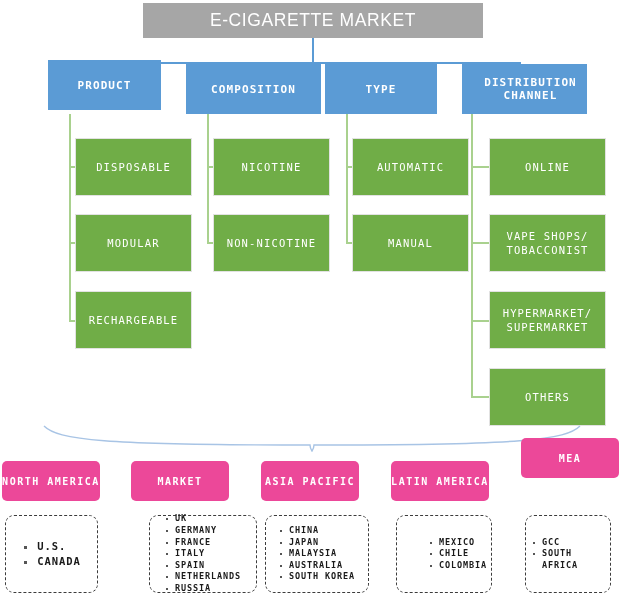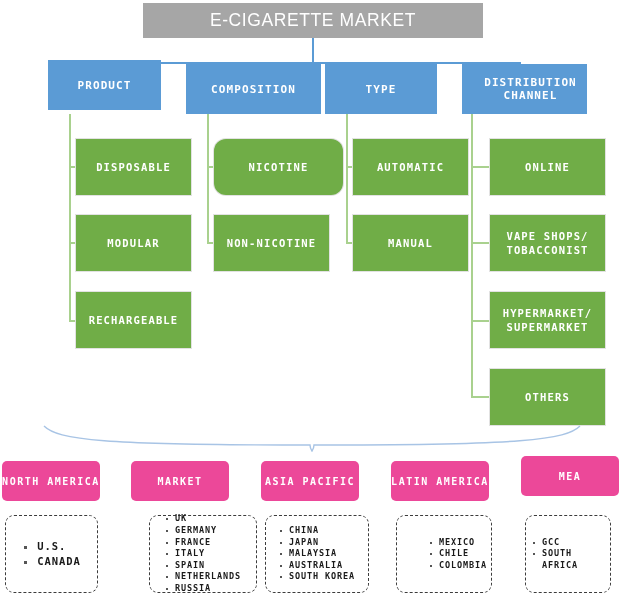--- a/index.html
+++ b/index.html
@@ -35,21 +35,21 @@
   
   .gx{position:absolute;background:#a9d18e;}
 
   
   .leaf-box{
     position:absolute;height:56px;background:#70ad47;
     display:flex;align-items:center;justify-content:center;text-align:center;
     box-shadow:0 0 0 1px #e2e2e2;
   }
   .leaf-box span{
-    color:#ffffff;font-size:10.5px;font-weight:700;letter-spacing:1.15px;
+    color:#ffffff;font-size:10.5px;font-weight:400;letter-spacing:1.15px;
     line-height:14px;font-family:"DejaVu Sans Mono",monospace;
   }
 
   
   .brace{position:absolute;left:42px;top:424px;width:540px;height:28px;}
 
   
   .reg-box{
     position:absolute;height:40px;background:#ec4899;border-radius:5px;
     display:flex;align-items:center;justify-content:center;text-align:center;
@@ -131,21 +131,21 @@
   <div class="leaf-box" style="left:76px;top:139px;width:115px;">
     <span>DISPOSABLE</span>
   </div>
   <div class="leaf-box" style="left:76px;top:215px;width:115px;">
     <span>MODULAR</span>
   </div>
   <div class="leaf-box" style="left:76px;top:292px;width:115px;">
     <span>RECHARGEABLE</span>
   </div>
 
-  <div class="leaf-box" style="left:214px;top:139px;width:129px;border-radius:12px;">
+  <div class="leaf-box" style="left:214px;top:139px;width:115px;">
     <span>NICOTINE</span>
   </div>
   <div class="leaf-box" style="left:214px;top:215px;width:115px;">
     <span>NON-NICOTINE</span>
   </div>
 
   <div class="leaf-box" style="left:353px;top:139px;width:115px;">
     <span>AUTOMATIC</span>
   </div>
   <div class="leaf-box" style="left:353px;top:215px;width:115px;">
@@ -174,21 +174,21 @@
   </div>
   <div class="reg-box" style="left:131px;top:461px;width:98px;">
     <span>MARKET</span>
   </div>
   <div class="reg-box" style="left:261px;top:461px;width:98px;">
     <span>ASIA PACIFIC</span>
   </div>
   <div class="reg-box" style="left:391px;top:461px;width:98px;">
     <span>LATIN AMERICA</span>
   </div>
-  <div class="reg-box" style="left:521px;top:456px;width:98px;align-items:center;">
+  <div class="reg-box" style="left:521px;top:438px;width:98px;align-items:center;">
     <span>MEA</span>
   </div>
 
   <div class="ctry-box big" style="left:5px;top:515px;width:93px;height:78px;">
     <ul class="ctry-list">
         <li>U.S.</li>
         <li>CANADA</li>
       </ul>
   </div>
   <div class="ctry-box" style="left:133px;top:515px;width:108px;height:78px;margin-left:16px;">

